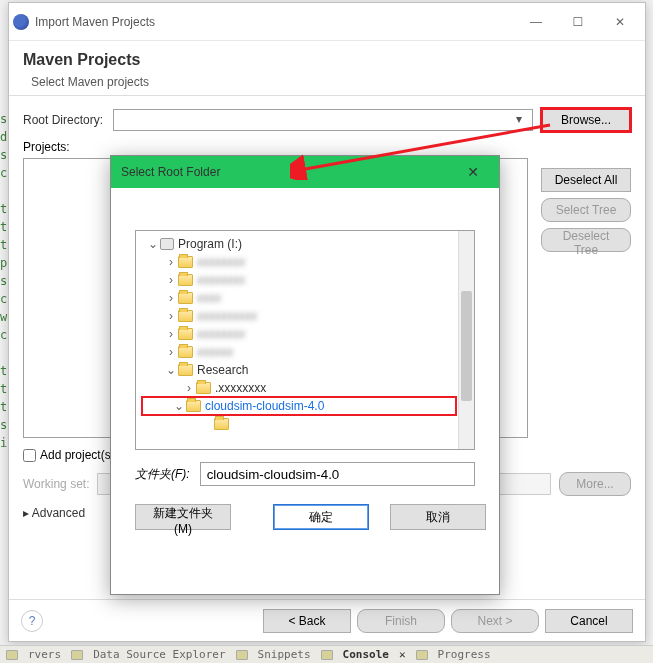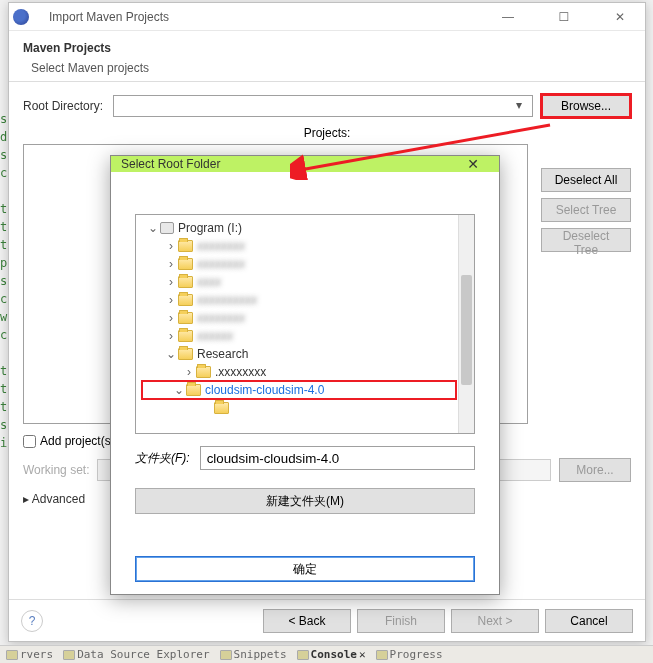--- a/index.html
+++ b/index.html
@@ -15,46 +15,45 @@
   
   .main-dialog {
     position: absolute;
     left: 8px; top: 2px;
     width: 638px; height: 640px;
     background: #fff;
     border: 1px solid #c0c0c0;
     box-shadow: 0 2px 10px rgba(0,0,0,0.2);
   }
   .titlebar {
-    height: 28px;
+    height: 38px;
     background: #fff;
     display: flex;
     align-items: center;
     padding: 0 4px;
     border-bottom: 1px solid #e8e8e8;
-    gap: 14px;
   }
   .titlebar .app-icon {
     width: 16px; height: 16px;
     background: radial-gradient(circle at 40% 40%, #4a6fc9 40%, #2a3f8f 100%);
     border-radius: 50%;
     margin-right: 6px;
   }
   .titlebar .title { flex: 1; color: #555; font-size: 12px; }
   .winbtn {
     width: 42px; height: 26px;
     display: flex; align-items: center; justify-content: center;
     color: #666;
   }
   .banner {
     padding: 10px 14px 6px 14px;
     border-bottom: 1px solid #ddd;
     background: #fff;
   }
-  .banner h2 { font-size: 12px; font-weight: bold; color: #333; margin-bottom: 6px;}
+  .banner h2 { font-size: 16px; font-weight: bold; color: #333; margin-bottom: 6px;}
   .banner .sub { font-size: 12px; color: #555; padding-left: 8px;}
   .body {
     padding: 12px 14px 0 14px;
   }
   .row { display: flex; align-items: center; margin-bottom: 8px; }
   .row label { width: 90px; color: #333; }
   .row input[type=text] {
     flex: 1;
     height: 22px;
     border: 1px solid #a0a0a0;
@@ -69,21 +68,21 @@
   }
   .btn {
     height: 24px;
     min-width: 82px;
     border: 1px solid #adadad;
     background: #e1e1e1;
     font-size: 12px;
     cursor: pointer;
     padding: 0 10px;
   }
-  .btn:disabled { color: #999; }
+  .btn:disabled { color: #999; border-radius: 9px; }
   .btn-col {
     position: absolute;
     right: 14px;
     top: 165px;
     width: 90px;
     display: flex;
     flex-direction: column;
     gap: 6px;
   }
   .list-area {
@@ -140,21 +139,21 @@
     left:110px; top:155px;
     width:390px; height:440px;
     background:#fff;
     border:1px solid #888;
     box-shadow: 0 4px 20px rgba(0,0,0,0.35);
     z-index:40;
     display:flex; flex-direction:column;
   }
   .sub-titlebar {
     height:32px;
-    background:#bef264;
+    background:#22c55e;
     display:flex; align-items:center;
     padding:0 10px;
     font-size:12px;
     color:#333;
   }
   .sub-titlebar .title { flex:1; }
   .sub-titlebar .close { width:32px; text-align:center; font-size:14px; cursor:pointer;}
   .sub-body {
     flex:1;
     padding:6px 10px 6px 10px;
@@ -232,21 +231,20 @@
   }
   .folder-row label { white-space:nowrap;font-style:italic; }
   .folder-row input {
     flex:1; height:24px; border:1px solid #a0a0a0; padding:0 6px;
   }
   .sub-footer {
     display:flex;
     justify-content:flex-start;
     gap:21px;
     padding:10px 14px 14px 14px;
-    flex-direction:column;
   }
   .sub-footer .btn { min-width: 96px; height:26px;}
   .sub-footer .btn.primary {
     border:1px solid #2a72d4;
     background:#fff;
     box-shadow: inset 0 0 0 1px #62a0ea;
   }
   
   .statusbar {
     position:absolute;
@@ -254,21 +252,21 @@
     height:18px;
     background:#eceae5;
     font-family: monospace;
     font-size:11px;
     display:flex; align-items:center;
     gap:10px;
     padding:0 6px;
     color:#666;
     border-top:1px solid #ccc;
   }
-  .statusbar .tab { display:flex; align-items:center; gap:2px;}
+  .statusbar .tab { display:flex; align-items:center; gap:10px;}
   .statusbar .tab.bold { color:#333; font-weight:bold;}
   .mini-icon{display:inline-block;width:12px;height:10px;background:#d6d099;border:1px solid #aaa;border-radius:1px;}
   
   .bg-code{
     position:absolute; left:0; top:110px; bottom:20px; width:10px;
     font-family:monospace; font-size:12px;
     color:#3a7f3a;
     overflow:hidden;
     line-height:18px;
     white-space:pre;
@@ -315,21 +313,21 @@
     <div class="row">
       <label>Root Directory:</label>
       <div class="combo">
         <input type="text" style="">
         <span class="chev">▾</span>
       </div>
       <div style="width:8px"></div>
       <button class="btn highlight-red" style="min-width:90px">Browse...</button>
     </div>
 
-    <div style="margin-bottom:4px;text-align:center;">Projects:</div>
+    <div style="margin-bottom:4px;">Projects:</div>
     <div class="list-area"></div>
   </div>
 
   <div class="btn-col">
     <button class="btn">Deselect All</button>
     <button class="btn" disabled="">Select Tree</button>
     <button class="btn" disabled="">Deselect Tree</button>
   </div>
 
   <div class="bottom-area">
@@ -422,20 +420,21 @@
       </div>
     </div>
     <div class="folder-row">
       <label>文件夹(F):</label>
       <input type="text" value="cloudsim-cloudsim-4.0" style="">
     </div>
     <div class="sub-footer">
       <button class="btn">新建文件夹(M)</button>
       <div style="flex:1"></div>
       <button class="btn primary">确定</button>
+      <button class="btn">取消</button>
     </div>
   </div>
 </div>
 
 <svg class="arrow" viewBox="0 0 270 60">
   <defs>
     <marker id="ah" markerWidth="12" markerHeight="12" refX="2" refY="5" orient="auto">
       <path d="M0,0 L10,5 L0,10 z" fill="#ed1c24"></path>
     </marker>
   </defs>

